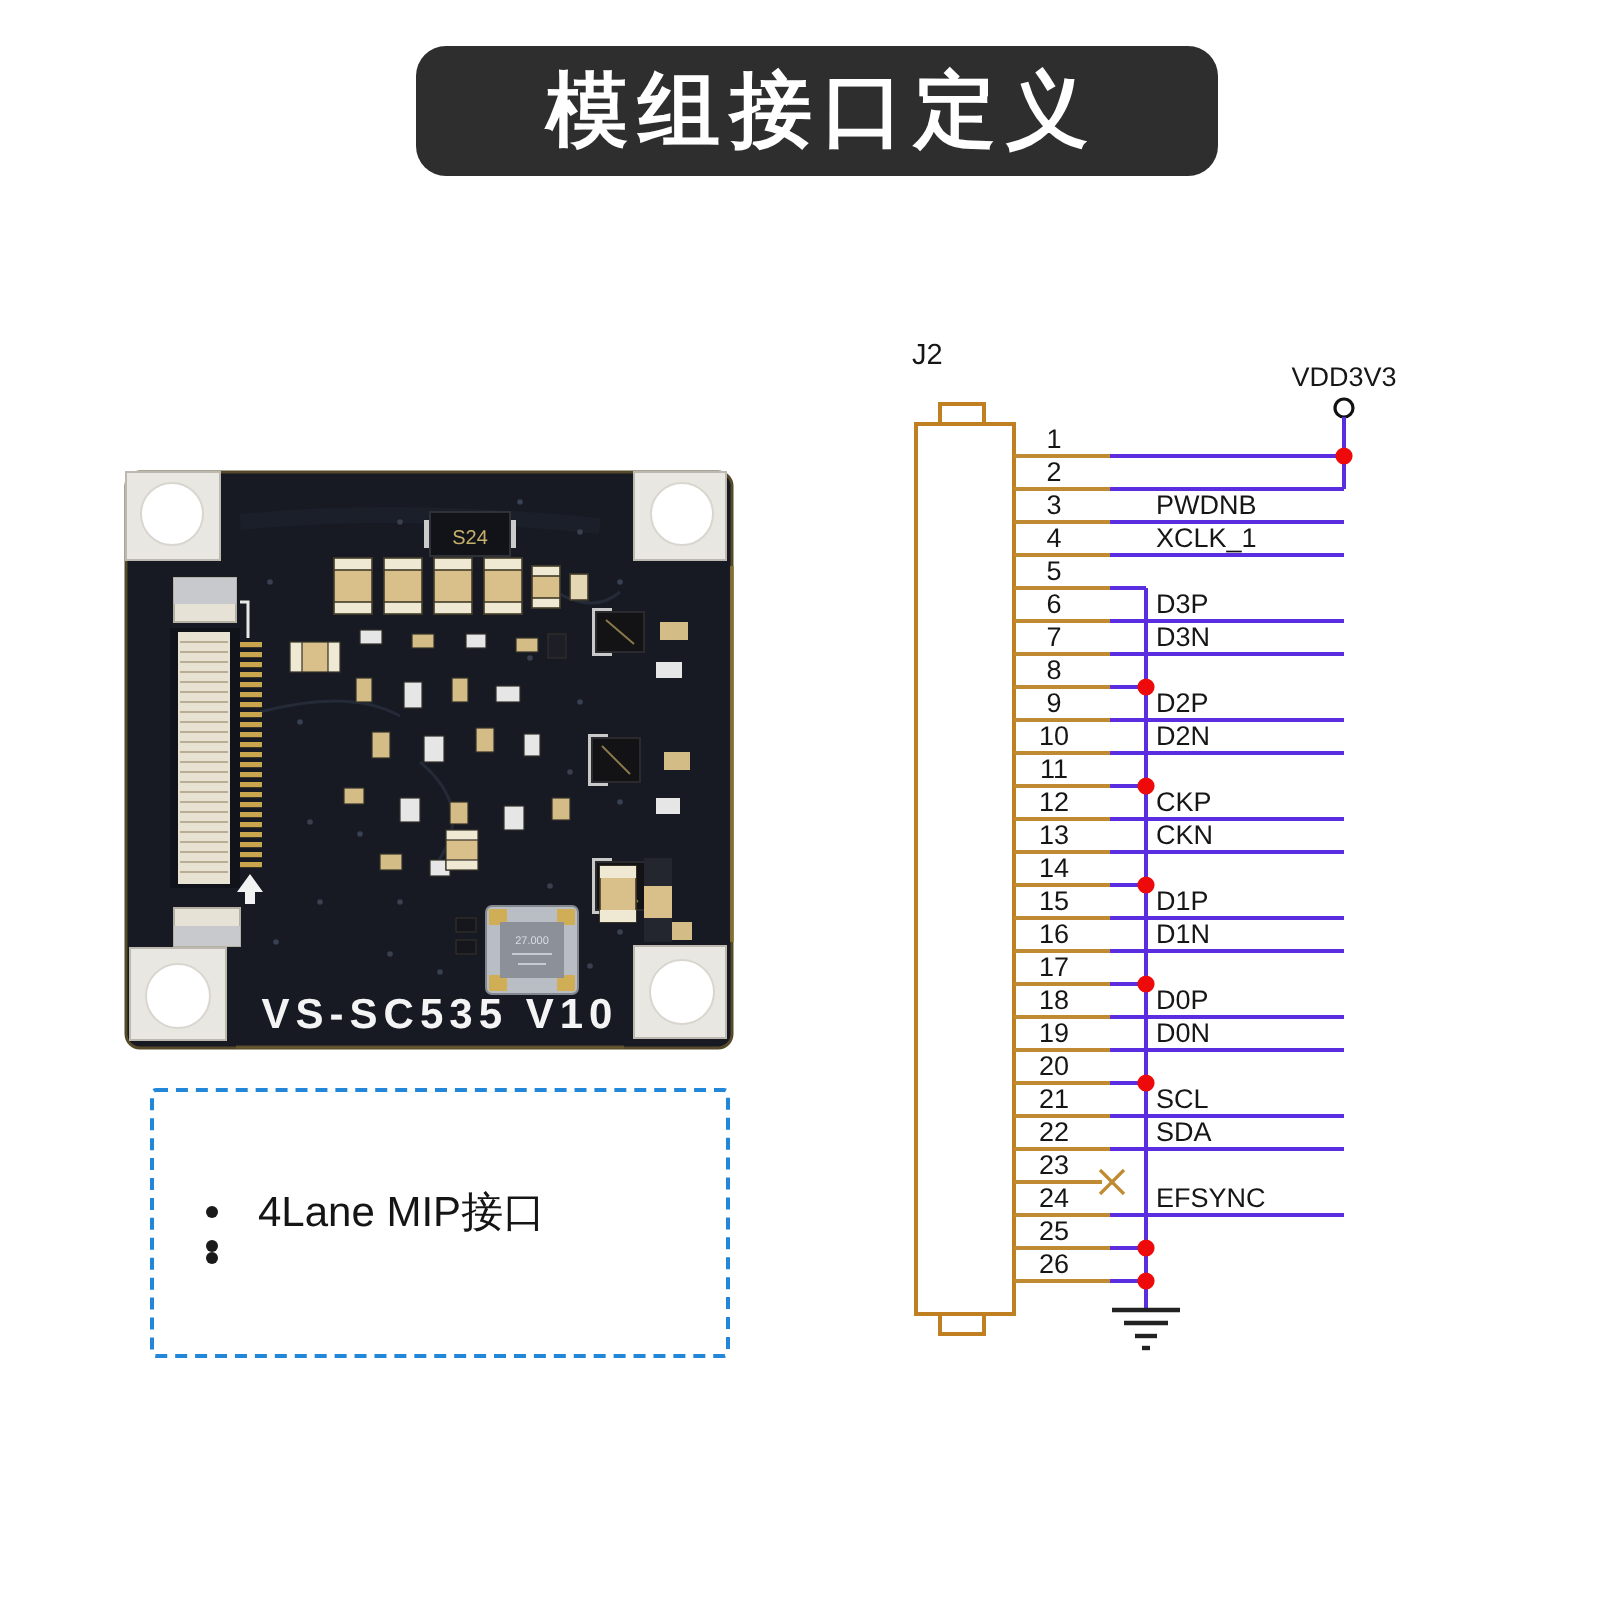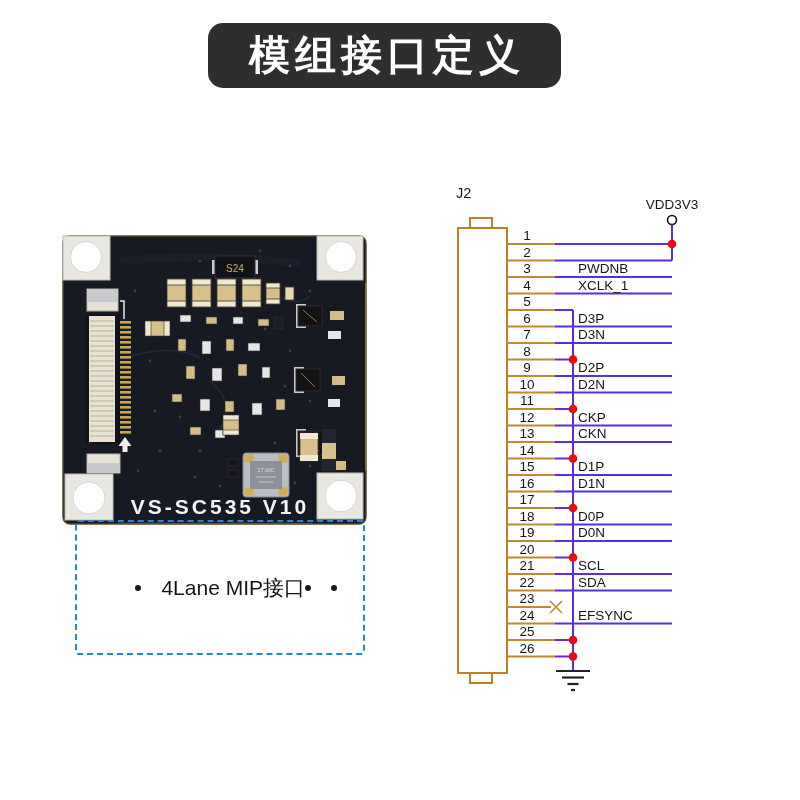--- a/index.html
+++ b/index.html
@@ -1,27 +1,27 @@
 <!DOCTYPE html>
 <html><head>
 <meta charset="utf-8">
 <style>
   html,body{margin:0;padding:0;background:#ffffff;}
   .page{position:relative;width:800px;height:800px;background:#ffffff;overflow:hidden;
         font-family:"Liberation Sans",sans-serif;}
-  .title-bar{position:absolute;left:208px;top:23px;width:353px;height:65px;
+  .title-bar{position:absolute;left:208px;top:23px;width:401px;height:65px;
         background:#2f2e2e;border-radius:15px;display:flex;align-items:center;justify-content:center;}
   .title-bar span{color:#ffffff;font-size:41px;font-weight:700;letter-spacing:5px;padding-left:5px;}
   .pcb-wrap{position:absolute;left:60px;top:231px;width:310px;height:300px;}
-  .features-box{position:absolute;left:75px;top:520px;width:290px;height:135px;box-sizing:border-box;
-        border:2px dashed #2287d8;border-radius:3px;display:flex;flex-direction:row;
-        justify-content:flex-end;padding:10px 6px 10px 26px;}
+  .features-box{position:absolute;left:75px;top:544px;width:290px;height:135px;box-sizing:border-box;
+        border:2px dashed #2287d8;border-radius:3px;display:flex;flex-direction:column;
+        justify-content:center;padding:10px 6px 10px 26px;}
   .feat-item{display:flex;align-items:center;color:#151515;font-size:21px;}
   .feat-item .dot{width:6px;height:6px;border-radius:50%;background:#1a1a1a;margin-right:20px;flex:0 0 auto;}
-  .schematic-wrap{position:absolute;left:440px;top:171px;width:280px;height:540px;}
+  .schematic-wrap{position:absolute;left:440px;top:155px;width:280px;height:540px;}
   .sch-num{font-family:"Liberation Sans",sans-serif;font-size:13.5px;fill:#161616;}
   .sch-label{font-family:"Liberation Sans",sans-serif;font-size:13.5px;fill:#161616;}
   .sch-ref{font-family:"Liberation Sans",sans-serif;font-size:14.5px;fill:#161616;}
   .silk{font-family:"Liberation Sans",sans-serif;font-weight:700;font-size:21px;fill:#f4f4f4;letter-spacing:3px;}
   .chipmark{font-family:"Liberation Sans",sans-serif;font-size:10px;fill:#c5b06a;}
   .xtalmark{font-family:"Liberation Sans",sans-serif;font-size:5.5px;fill:#d8dde2;}
 </style>
 </head>
 <body>
 

